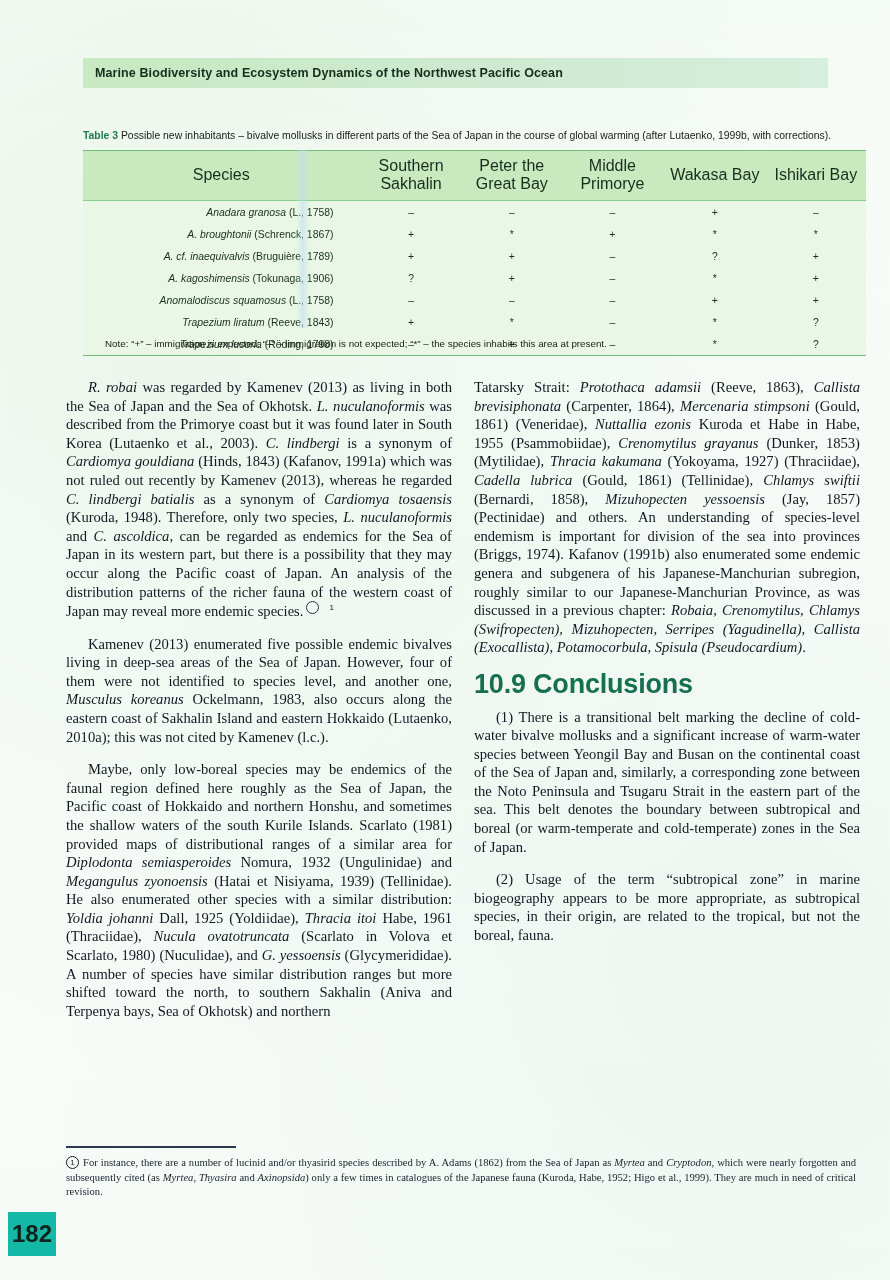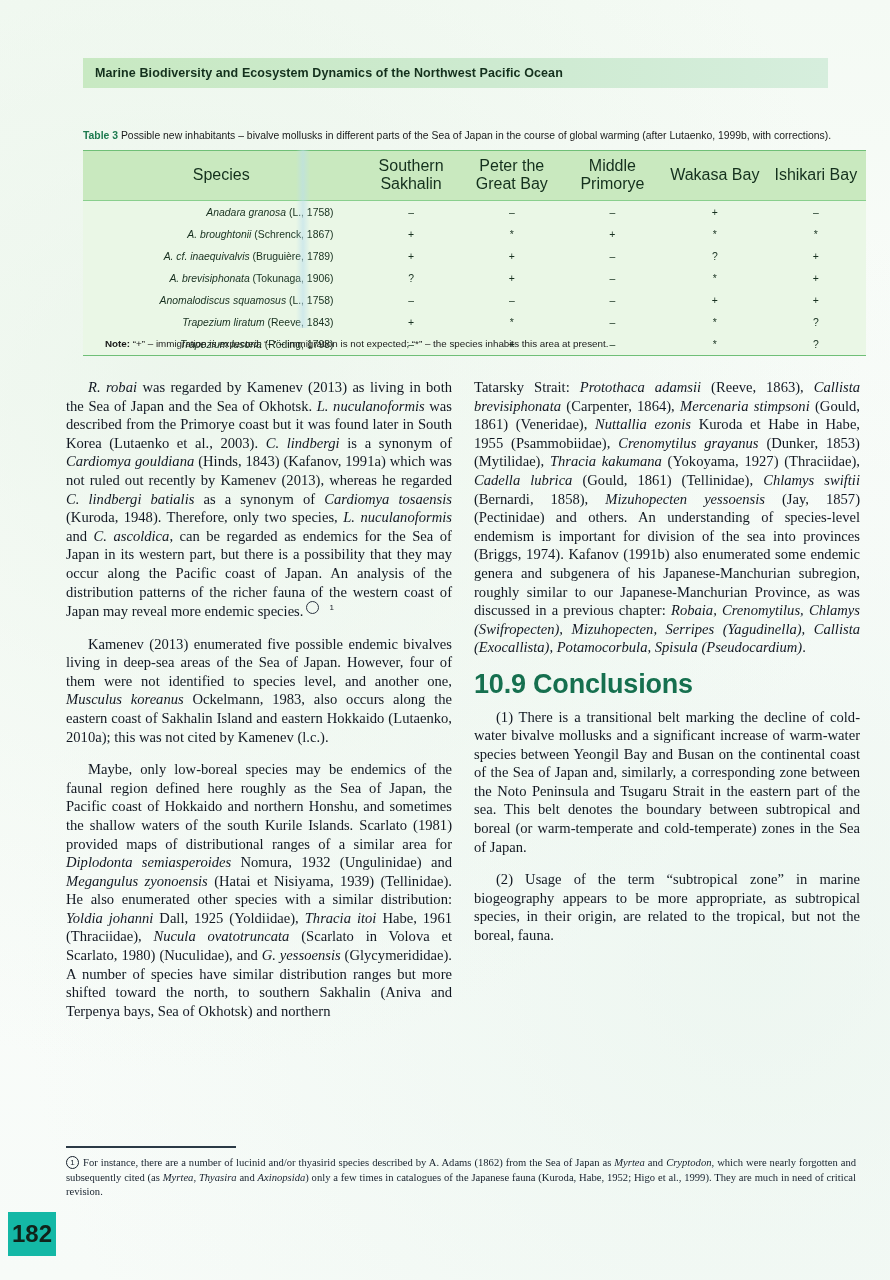--- a/index.html
+++ b/index.html
@@ -131,21 +131,21 @@
   
   .tbl-note {
     position: absolute;
     left: 105px;
     top: 338px;
     width: 740px;
     font-family: "Liberation Sans", sans-serif;
     font-size: 9.8px;
     color: #1a1a1a;
   }
-  .tbl-note b { font-weight: bold; text-align: center; }
+  .tbl-note b { font-weight: normal; text-align: center; }
 
   
   .col {
     position: absolute;
     top: 378px;
     width: 386px;
     font-size: 14.6px;
     line-height: 18.6px;
     text-align: justify;
     color: #121822;
@@ -283,21 +283,21 @@
           </tr>
           <tr>
             <td class="species col-species"><i>A. cf. inaequivalvis</i><span> (Bruguière, 1789)</span></td>
             <td class="col-mark">+</td>
             <td class="col-mark">+</td>
             <td class="col-mark">–</td>
             <td class="col-mark">?</td>
             <td class="col-mark">+</td>
           </tr>
           <tr>
-            <td class="species col-species"><i>A. brevisiphonata</i><span> (Tokunaga, 1906)</span></td>
+            <td class="species col-species"><i>A. kagoshimensis</i><span> (Tokunaga, 1906)</span></td>
             <td class="col-mark">?</td>
             <td class="col-mark">+</td>
             <td class="col-mark">–</td>
             <td class="col-mark">*</td>
             <td class="col-mark">+</td>
           </tr>
           <tr>
             <td class="species col-species"><i>Anomalodiscus squamosus</i><span> (L., 1758)</span></td>
             <td class="col-mark">–</td>
             <td class="col-mark">–</td>

